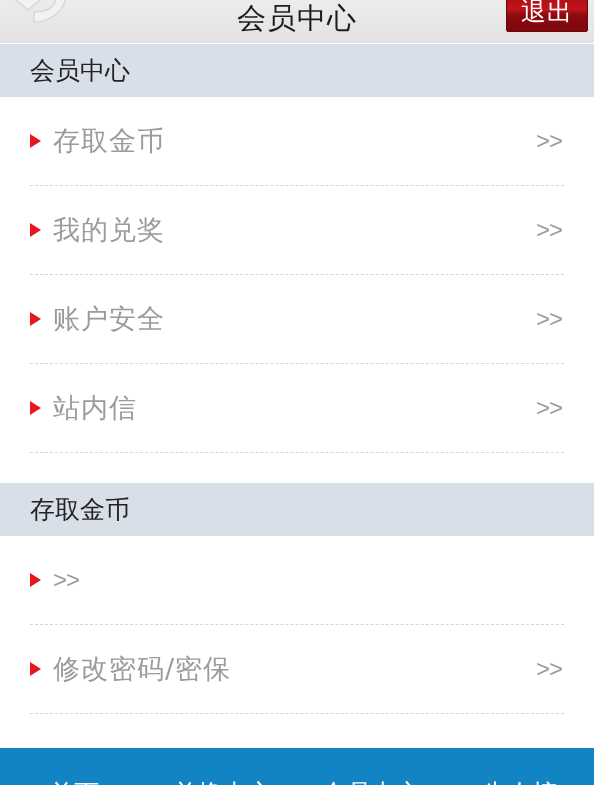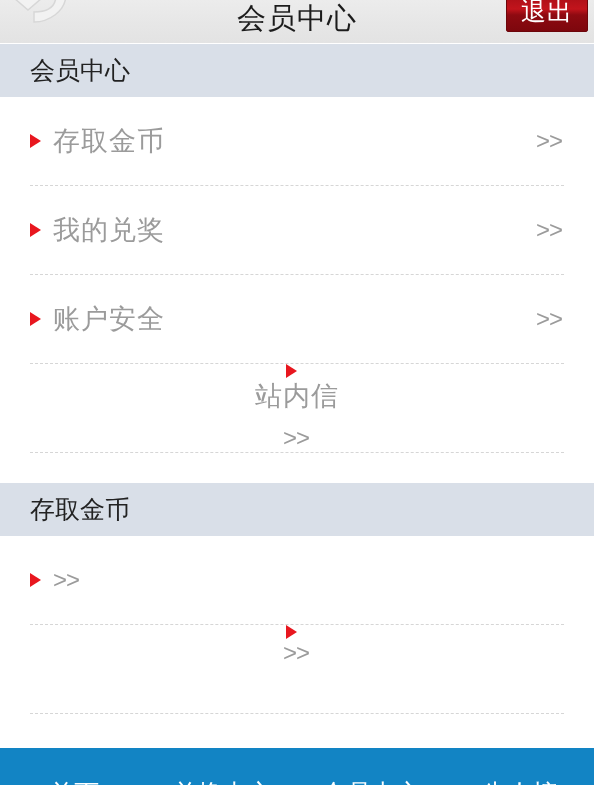--- a/index.html
+++ b/index.html
@@ -85,21 +85,20 @@
   .row {
     position: relative;
     height: 88px;
     display: flex;
     align-items: center;
     border-bottom: 1px dashed #d6d6d6;
     cursor: pointer;
   }
   .row:last-child {
     border-bottom: 1px dashed #d6d6d6;
-    flex-direction: column;
   }
   .bullet {
     width: 0;
     height: 0;
     border-left: 11px solid #e8171f;
     border-top: 7px solid transparent;
     border-bottom: 7px solid transparent;
     margin-right: 12px;
     flex: 0 0 auto;
   }
@@ -204,20 +203,21 @@
 
 <div class="list">
 
   <div class="row">
     <span class="bullet"></span>
     <span class="chev">&gt;&gt;</span>
   </div>
 
   <div class="row">
     <span class="bullet"></span>
+    <span class="row-label">修改密码/密保</span>
     <span class="chev">&gt;&gt;</span>
   </div>
 
 </div>
 
 <div class="bottomnav">
   <div class="navitem">首页</div>
   <div class="navitem">兑换中心</div>
   <div class="navitem">会员中心</div>
   <div class="navitem">牛人榜</div>

